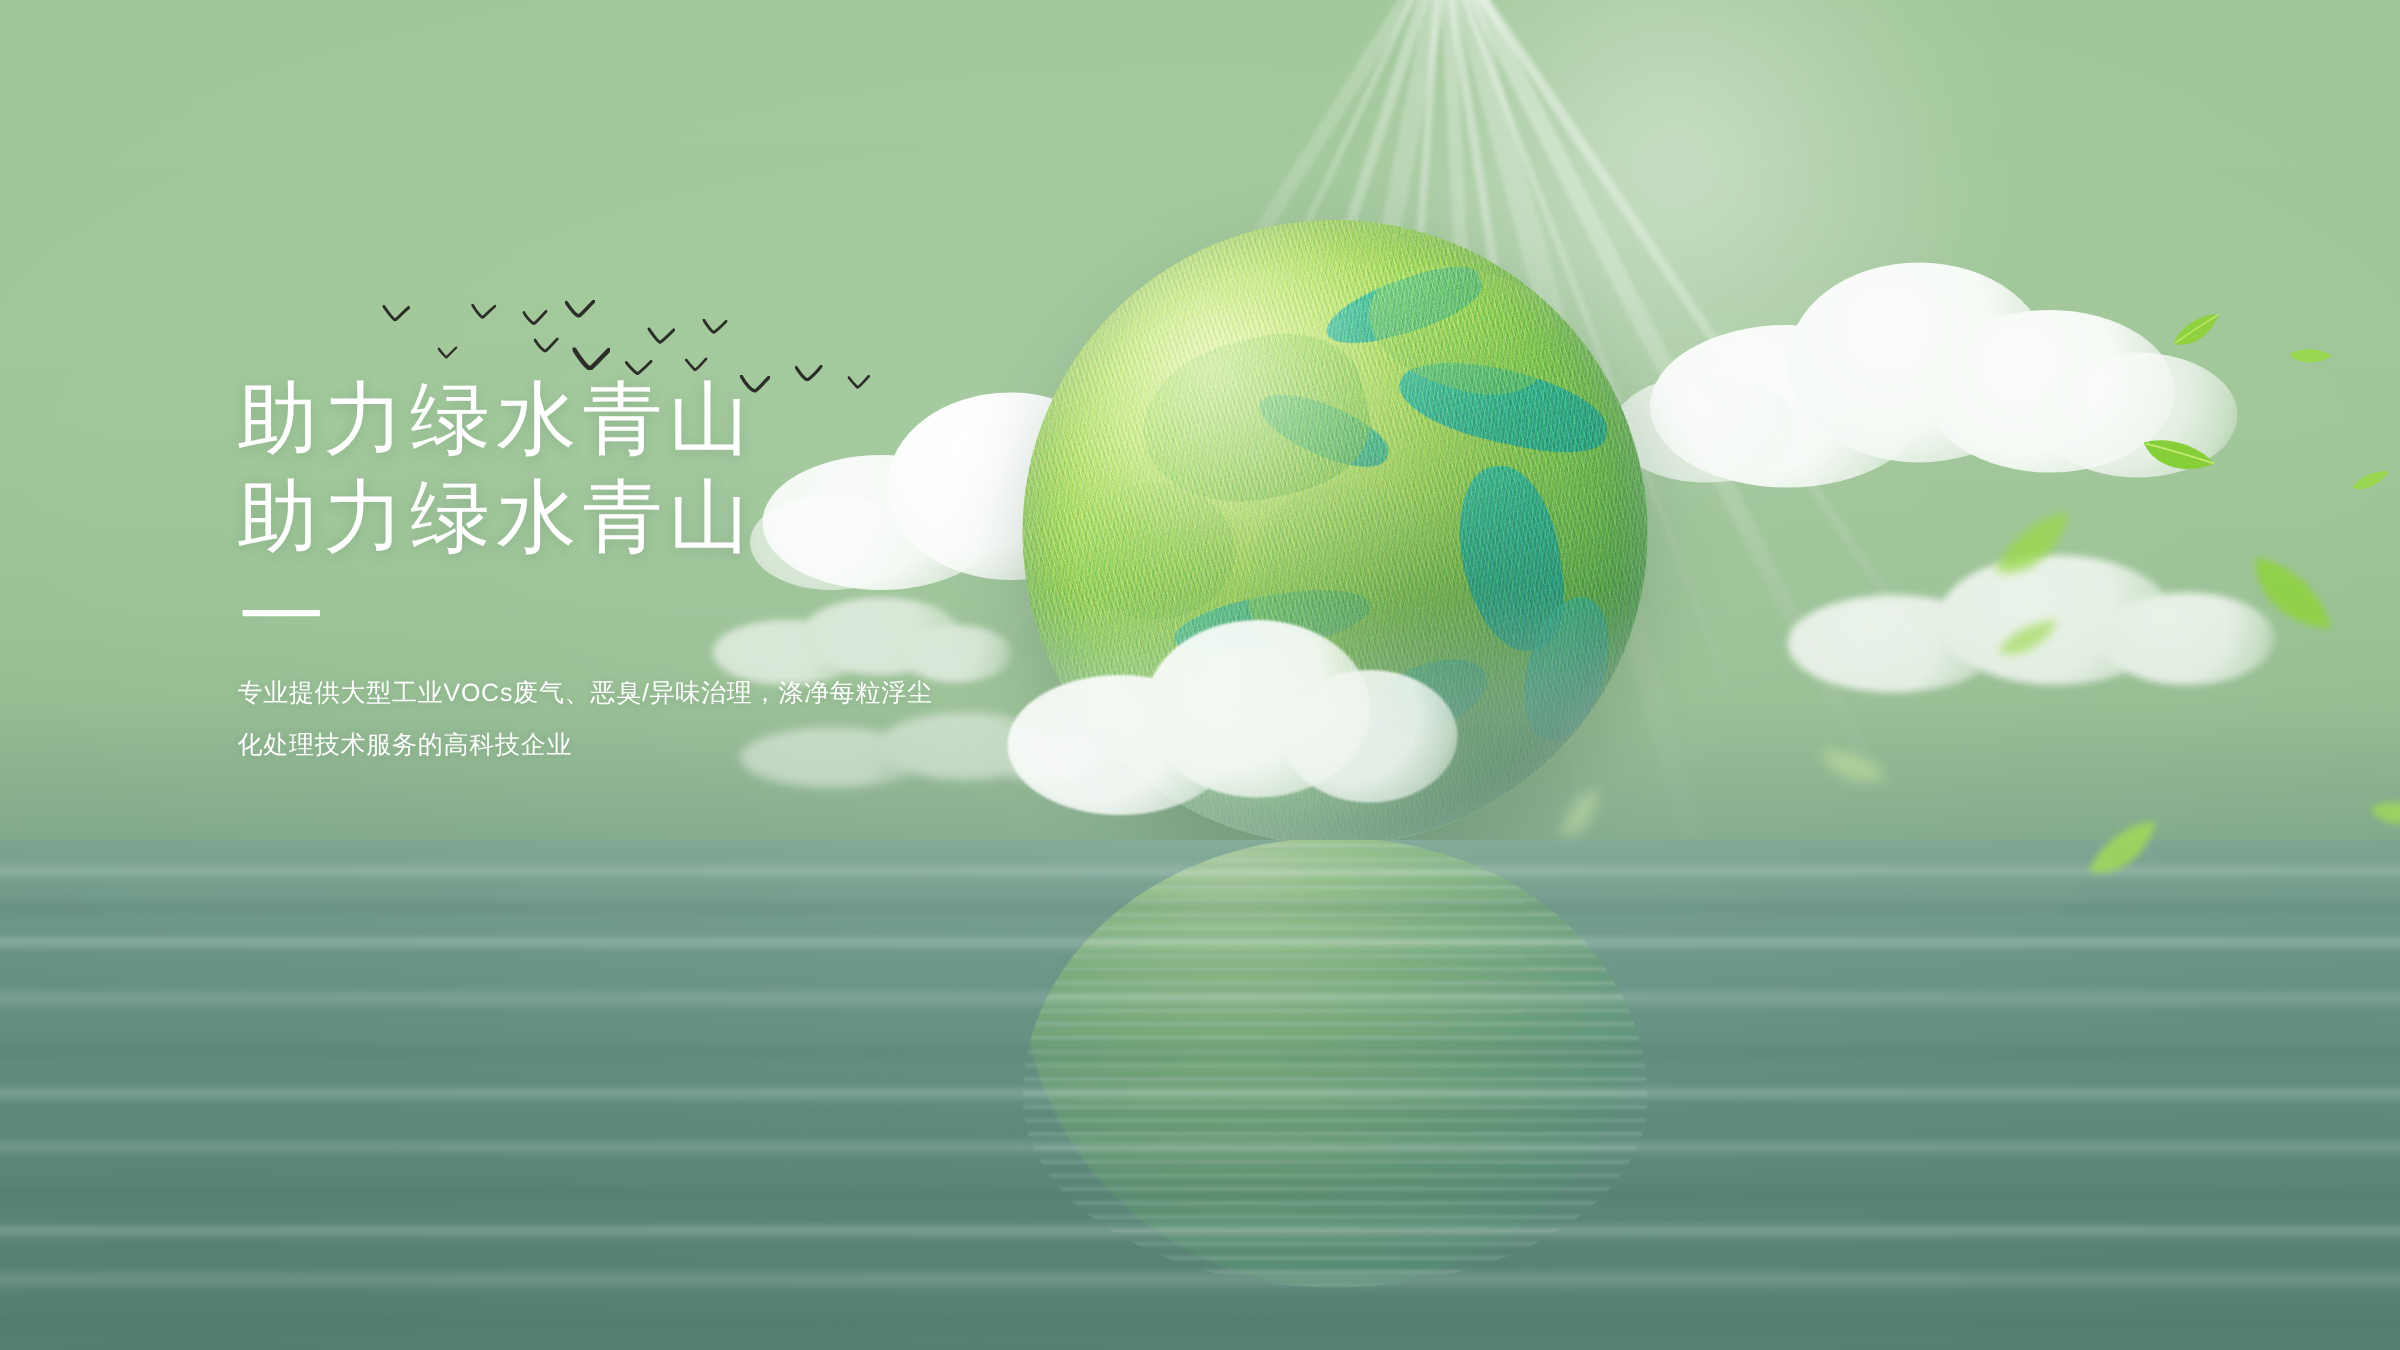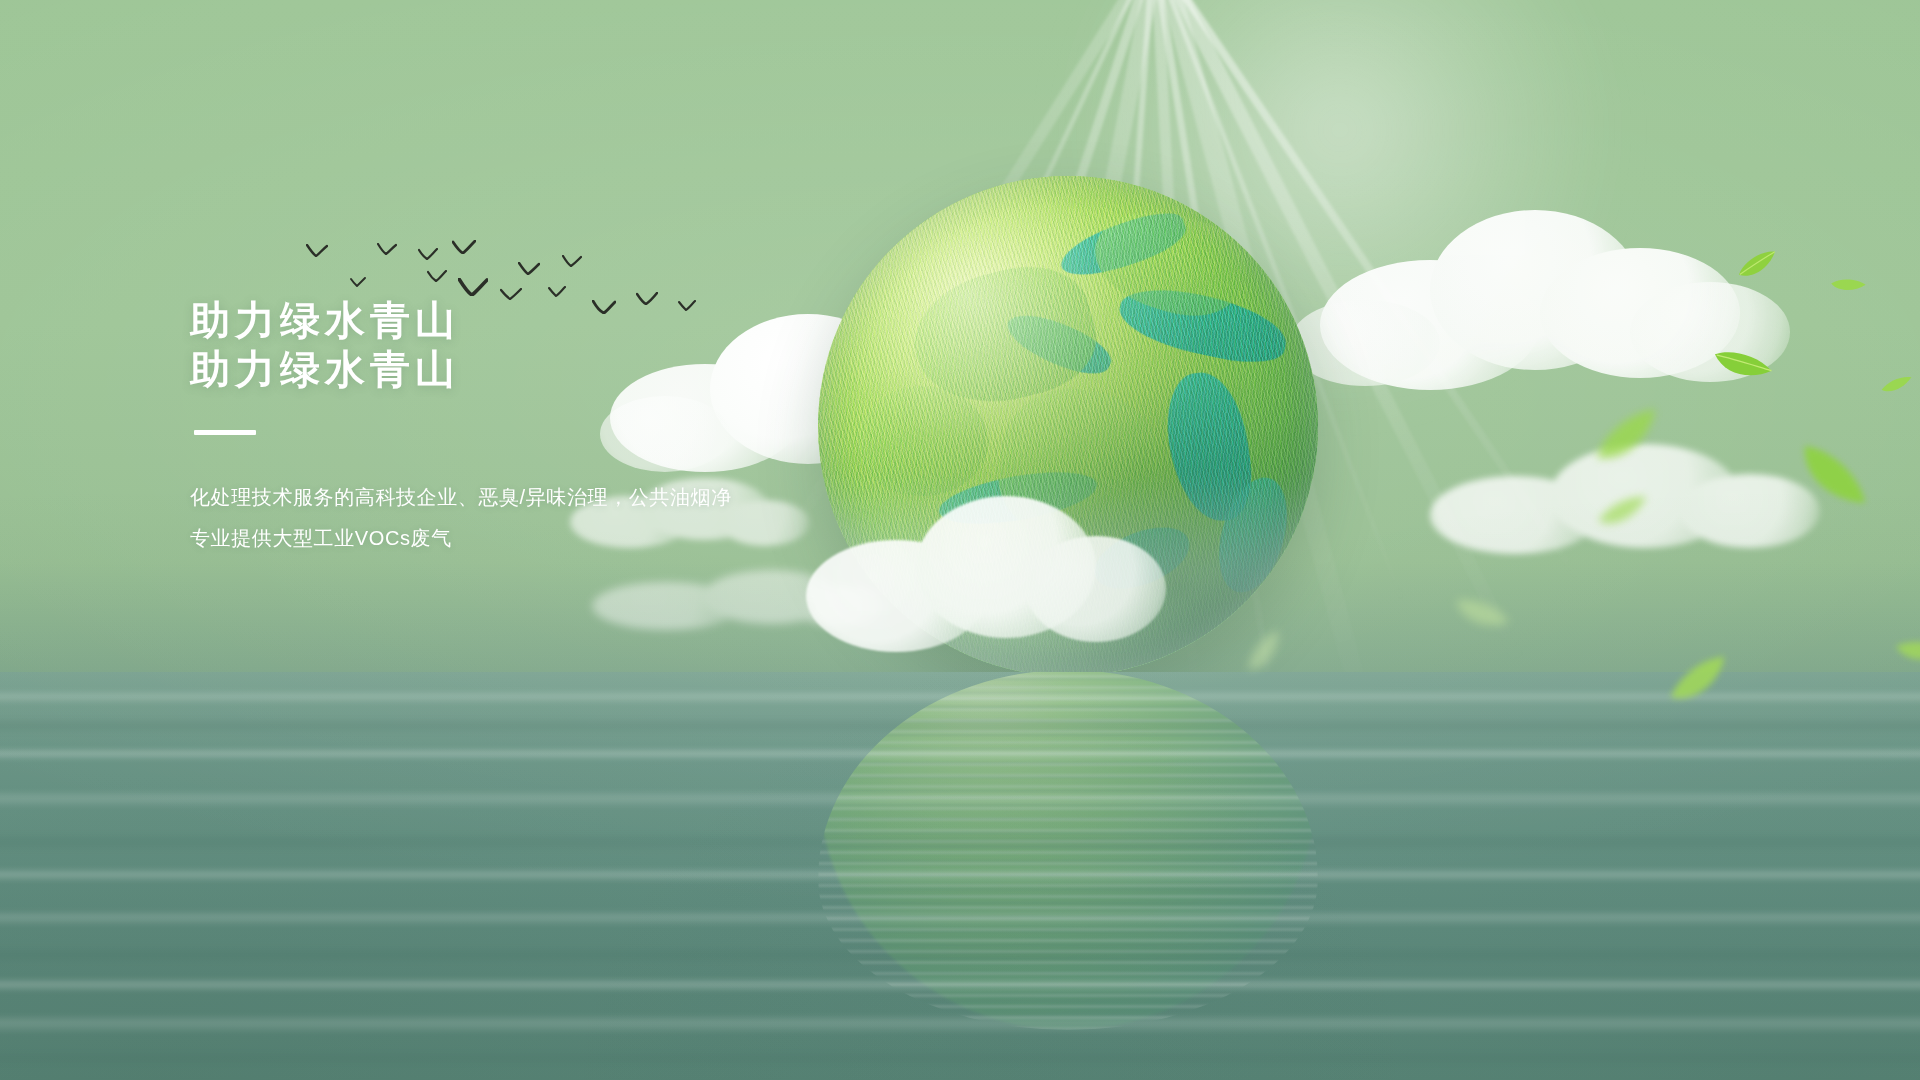--- a/index.html
+++ b/index.html
@@ -172,22 +172,22 @@
   .leaf{ position:absolute; pointer-events:none; }
   .leaf svg{ display:block; }
 
   
   .copy{
     position:absolute; left:190px; top:296px;
     z-index:30;
   }
   .headline{
     color:#ffffff;
-    font-size:40px;
-    font-weight:700;
+    font-size:64px;
+    font-weight:400;
     letter-spacing:5px;
     line-height:1.22;
     text-shadow:0 2px 10px rgba(70,110,85,.25);
     white-space:nowrap;
   }
   .rule{
     width:62px; height:5px;
     background:#ffffff;
     margin:36px 0 0 4px;
     border-radius:1px;
@@ -441,18 +441,18 @@
     <svg width="52" height="26" viewBox="0 0 52 26">
         <path d="M2 14 C14 3, 36 -3, 50 4 C36 20, 15 26, 2 14 Z" fill="#d2ecae"></path>
       </svg>
   </div>
 
   <div class="copy">
     <div class="headline">助力绿水青山</div>
     <div class="headline">助力绿水青山</div>
     <div class="rule"></div>
     <div class="subcopy">
-      <div>化处理技术服务的高科技企业、恶臭/异味治理，公共油烟净</div>
-      <div>专业提供大型工业VOCs废气</div>
+      <div>专业提供大型工业VOCs废气、恶臭/异味治理，涤净每粒浮尘</div>
+      <div>化处理技术服务的高科技企业</div>
     </div>
   </div>
 
 </div>
 
 </body></html>

